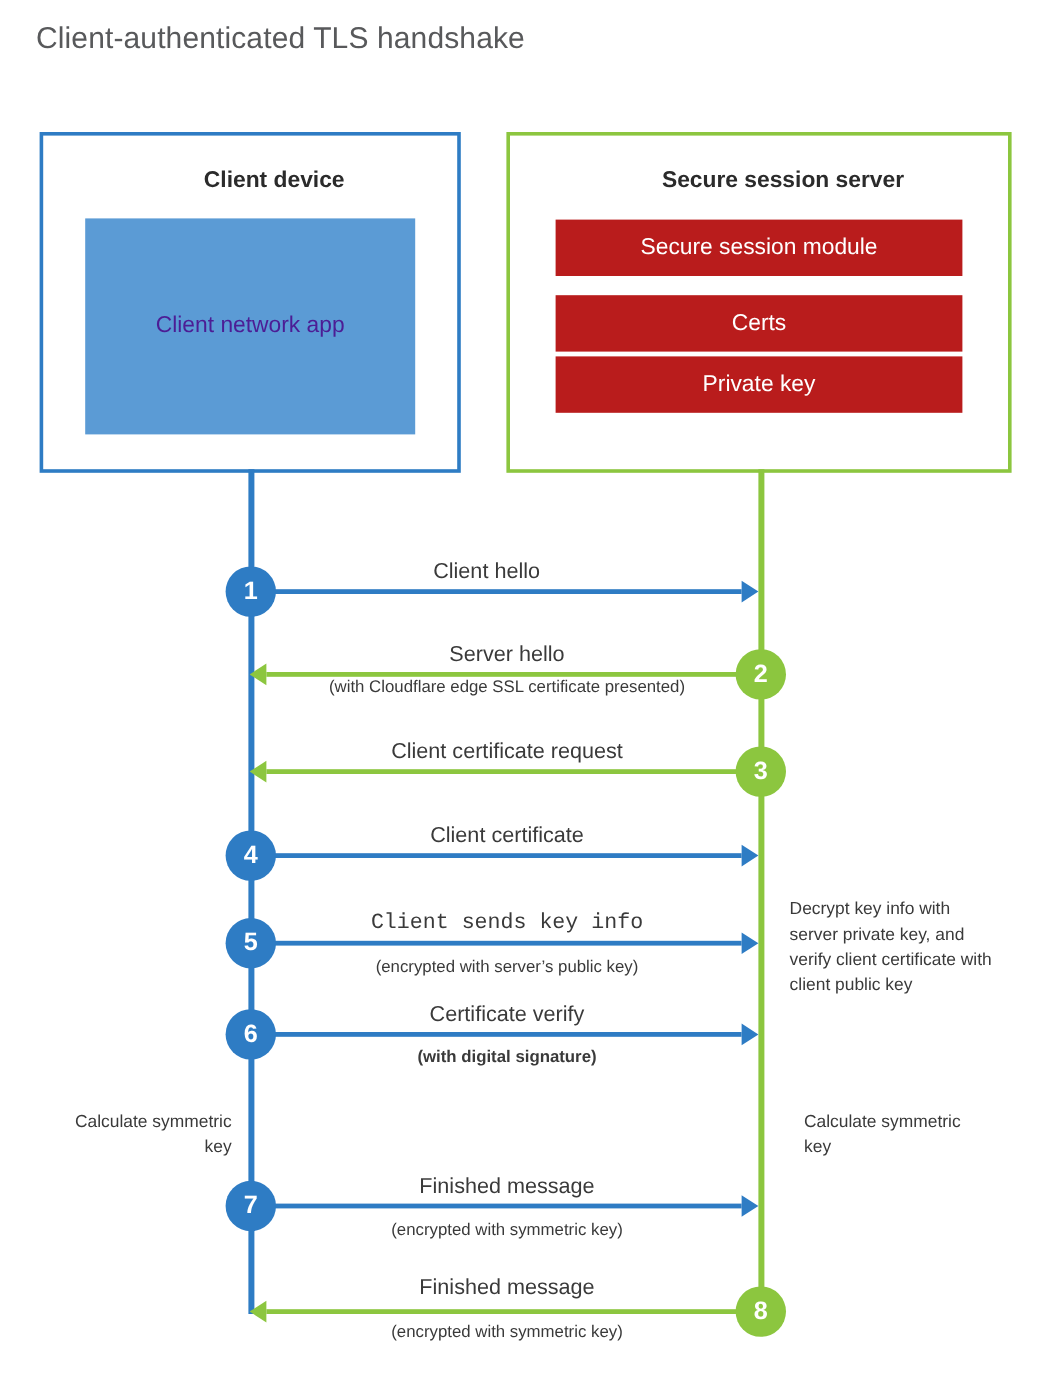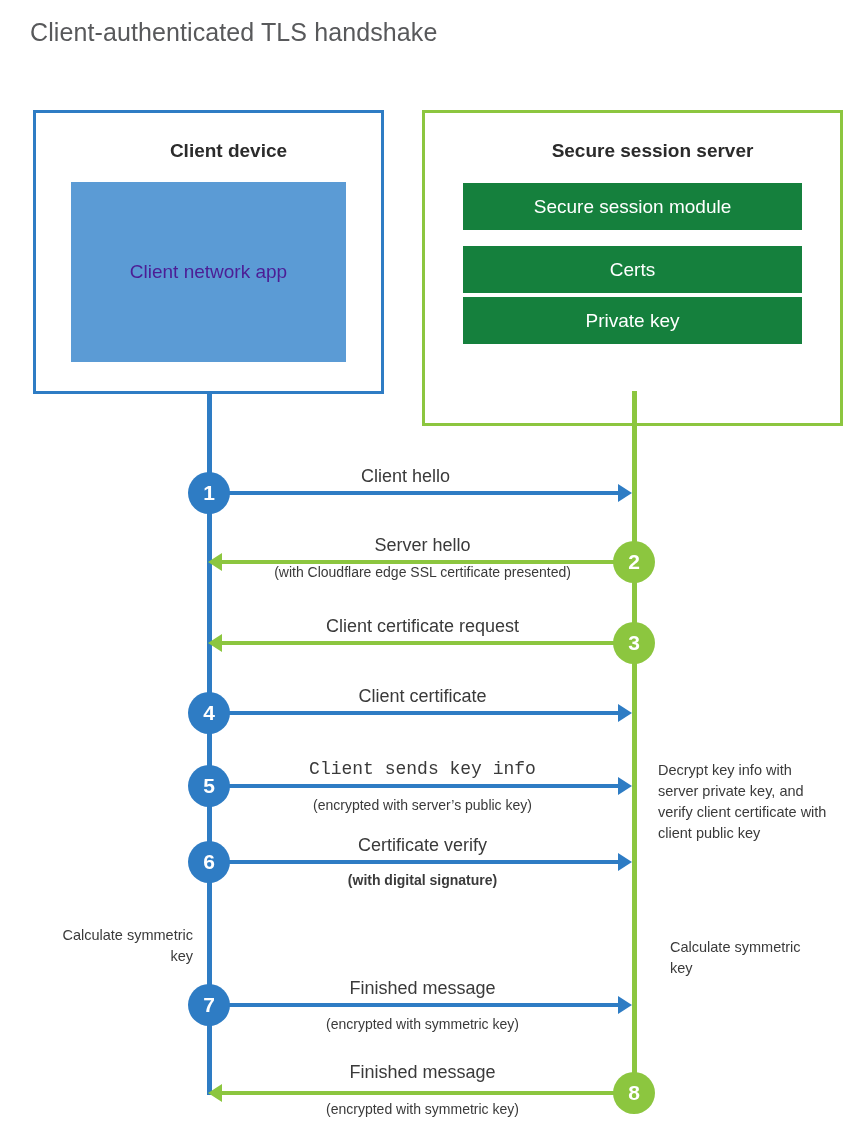--- a/index.html
+++ b/index.html
@@ -36,21 +36,21 @@
     left: 33px;
     top: 110px;
     width: 351px;
     height: 284px;
     border: 3px solid #2e7cc4;
   }
   #server-box {
     left: 422px;
     top: 110px;
     width: 421px;
-    height: 316px;
+    height: 284px;
     border: 3px solid #8cc63f;
   }
   .participant-title {
     text-align: center;
     font-size: 19px;
     font-weight: bold;
     color: #2b2b2b;
     margin-top: 27px;
     margin-left: 40px;
   }
@@ -69,21 +69,21 @@
     justify-content: center;
     text-align: center;
     line-height: 1.35;
   }
 
   .server-bar {
     position: absolute;
     left: 38px;
     width: 339px;
     height: 47px;
-    background: #15803d;
+    background: #b91c1c;
     color: #ffffff;
     font-size: 19px;
     display: flex;
     align-items: center;
     justify-content: center;
     text-align: center;
   }
   #server-bar-0 { top: 70px; }
   #server-bar-1 { top: 133px; }
   #server-bar-2 { top: 184px; }
@@ -153,21 +153,21 @@
     text-align: center;
     white-space: nowrap;
   }
 
   .side-note {
     position: absolute;
     font-size: 14.5px;
     color: #3a3a3a;
     line-height: 1.45;
   }
-  .side-note.right-side { text-align: left; margin-top: 12px; }
+  .side-note.right-side { text-align: left; }
   .side-note.left-side { text-align: right; }
 </style>
 </head>
 <body>
 
 <div id="diagram-title">Client-authenticated TLS handshake</div>
 
 <div class="participant-box" id="client-box">
   <div class="participant-title">Client device</div>
   <div id="client-app-box">Client network app</div>

